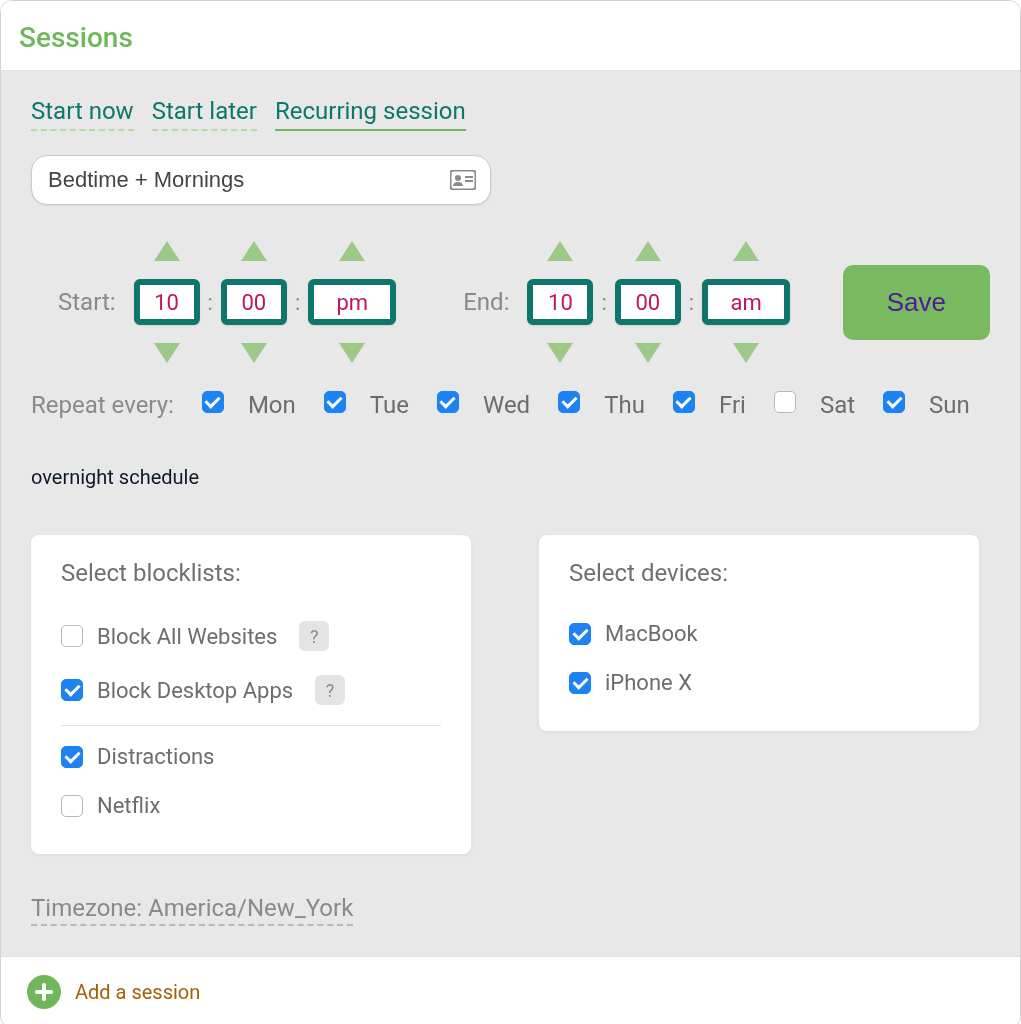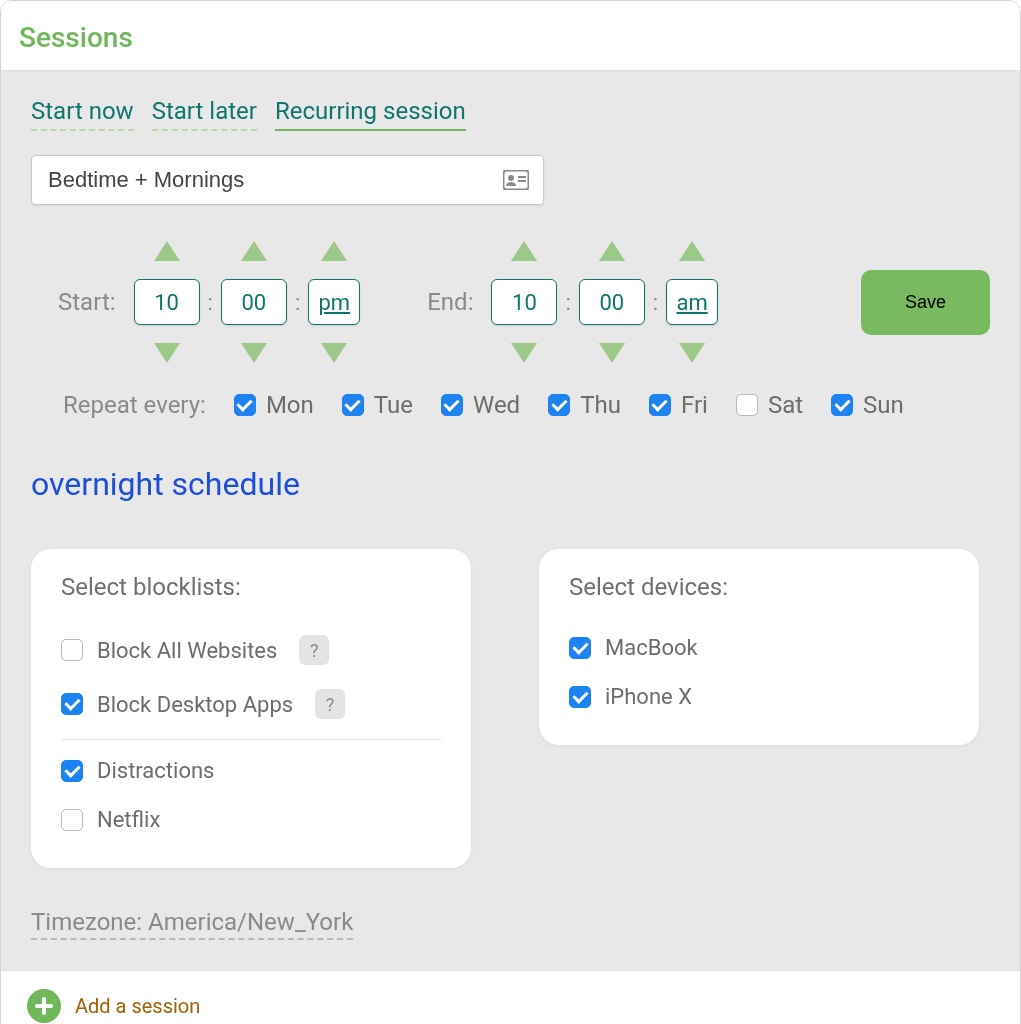--- a/index.html
+++ b/index.html
@@ -33,24 +33,24 @@
   .tabs { display:flex; gap:18px; margin-bottom:24px; }
   .tab {
     color:#0f766e;
     font-size:24px;
     padding-bottom:4px;
     border-bottom:2px dashed #b7d9ab;
     cursor:pointer;
   }
   .tab.active { border-bottom:2px solid #6fb75a; }
   .name-input-wrap {
-    width:513px;
+    width:460px;
     background:#fff;
     border:1px solid #c9c9c9;
-    border-radius:4px;
+    border-radius:16px;
     box-shadow:0 1px 2px rgba(0,0,0,0.08);
     display:flex;
     align-items:center;
     padding:10px 14px;
     margin-bottom:36px;
   }
   .name-input {
     flex:1;
     border:none;
     outline:none;
@@ -79,72 +79,72 @@
   }
   .tri.down {
     width:0; height:0;
     border-left:13px solid transparent;
     border-right:13px solid transparent;
     border-top:20px solid #9cc889;
     margin-top:18px;
   }
   .time-box {
     background:#fff;
-    border:1px solid #0f766e;
+    border:6px solid #0f766e;
     border-radius:6px;
     box-shadow:0 1px 2px rgba(0,0,0,0.1);
     width:66px;
     height:46px;
     display:flex;
     align-items:center;
     justify-content:center;
     font-size:22px;
-    color:#0f766e;
-  }
-  .time-box.ampm { width:52px;text-decoration:underline; }
+    color:#be185d;
+  }
+  .time-box.ampm { width:88px; }
   .colon { color:#8a8a8a; font-size:22px; padding:0 8px; }
   .save-btn {
     background:#79b95f;
-    color:#000000;
+    color:#4c1d95;
     border:none;
     border-radius:10px;
-    font-size:18px;
+    font-size:26px;
     padding:22px 44px;
     cursor:pointer;
     margin-left:auto;
   }
 
   .repeat-row {
     display:flex; align-items:center; flex-wrap:wrap;
     gap:28px;
     font-size:24px;
     color:#6d6d6d;
     margin-bottom:46px;
   }
-  .repeat-label { color:#8a8a8a;margin-left:32px; }
-  .day { display:flex; align-items:center; gap:10px; cursor:pointer; }
+  .repeat-label { color:#8a8a8a; }
+  .day { display:flex; gap:24px; cursor:pointer; }
   .cb {
     width:22px; height:22px; border-radius:5px;
     display:inline-flex; align-items:center; justify-content:center;
     border:1px solid #b8b8b8; background:#fff; flex:0 0 auto;
   }
   .cb.checked { background:#1d82f2; border-color:#1d82f2; }
   .cb.checked::after {
     content:""; display:block; width:6px; height:11px;
     border:solid #fff; border-width:0 3px 3px 0;
     transform:rotate(45deg) translate(-1px,-1px);
   }
 
   .note {
-    color:#1d4ed8; font-size:32px; margin-bottom:46px;
+    color:#0f172a; font-size:20px; margin-bottom:46px;
   }
 
   .cards-row { display:flex; gap:68px; margin-bottom:40px; align-items:flex-start; }
   .card {
-    background:#fff; border-radius:20px; padding:24px 30px;
+    background:#fff; border-radius:8px; padding:24px 30px;
     box-shadow:0 1px 4px rgba(0,0,0,0.06);
     flex:0 0 440px;
   }
   .card-title { color:#707070; font-size:24px; margin-bottom:22px; }
   .item-row { display:flex; align-items:center; gap:14px; padding:12px 0; font-size:22px; color:#6d6d6d; cursor:pointer;}
   .help-chip {
     background:#e4e4e4; color:#8a8a8a; border-radius:6px;
     width:30px; height:30px; display:inline-flex; align-items:center; justify-content:center;
     font-size:18px; margin-left:8px; cursor:pointer;
   }

